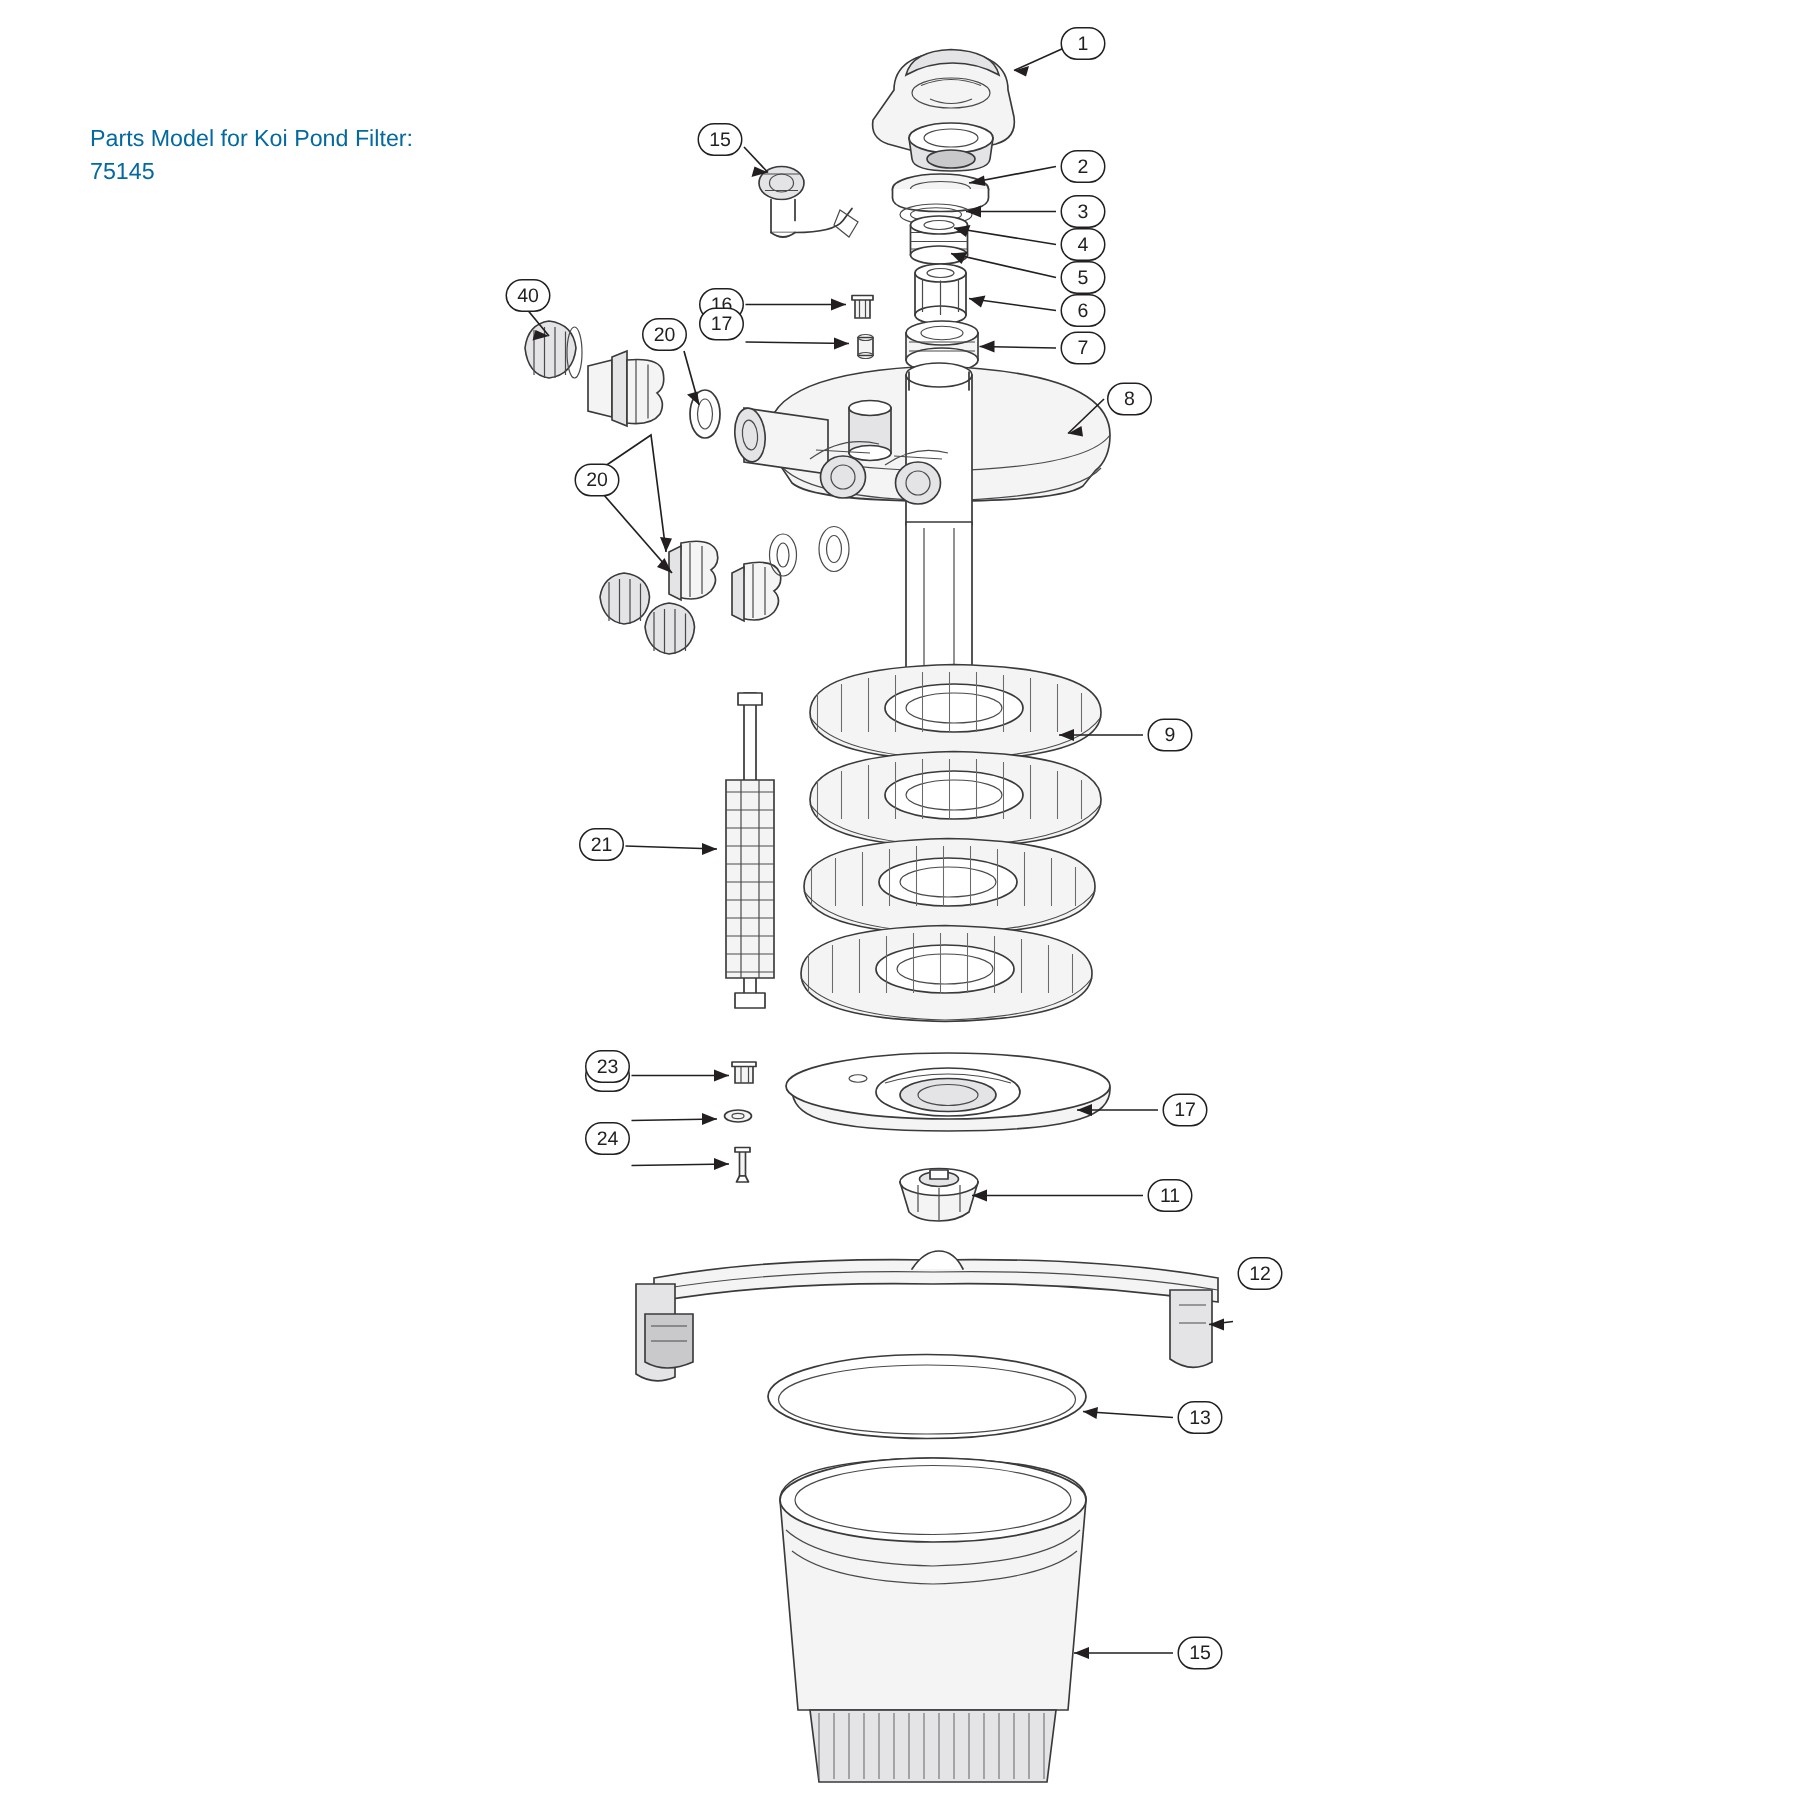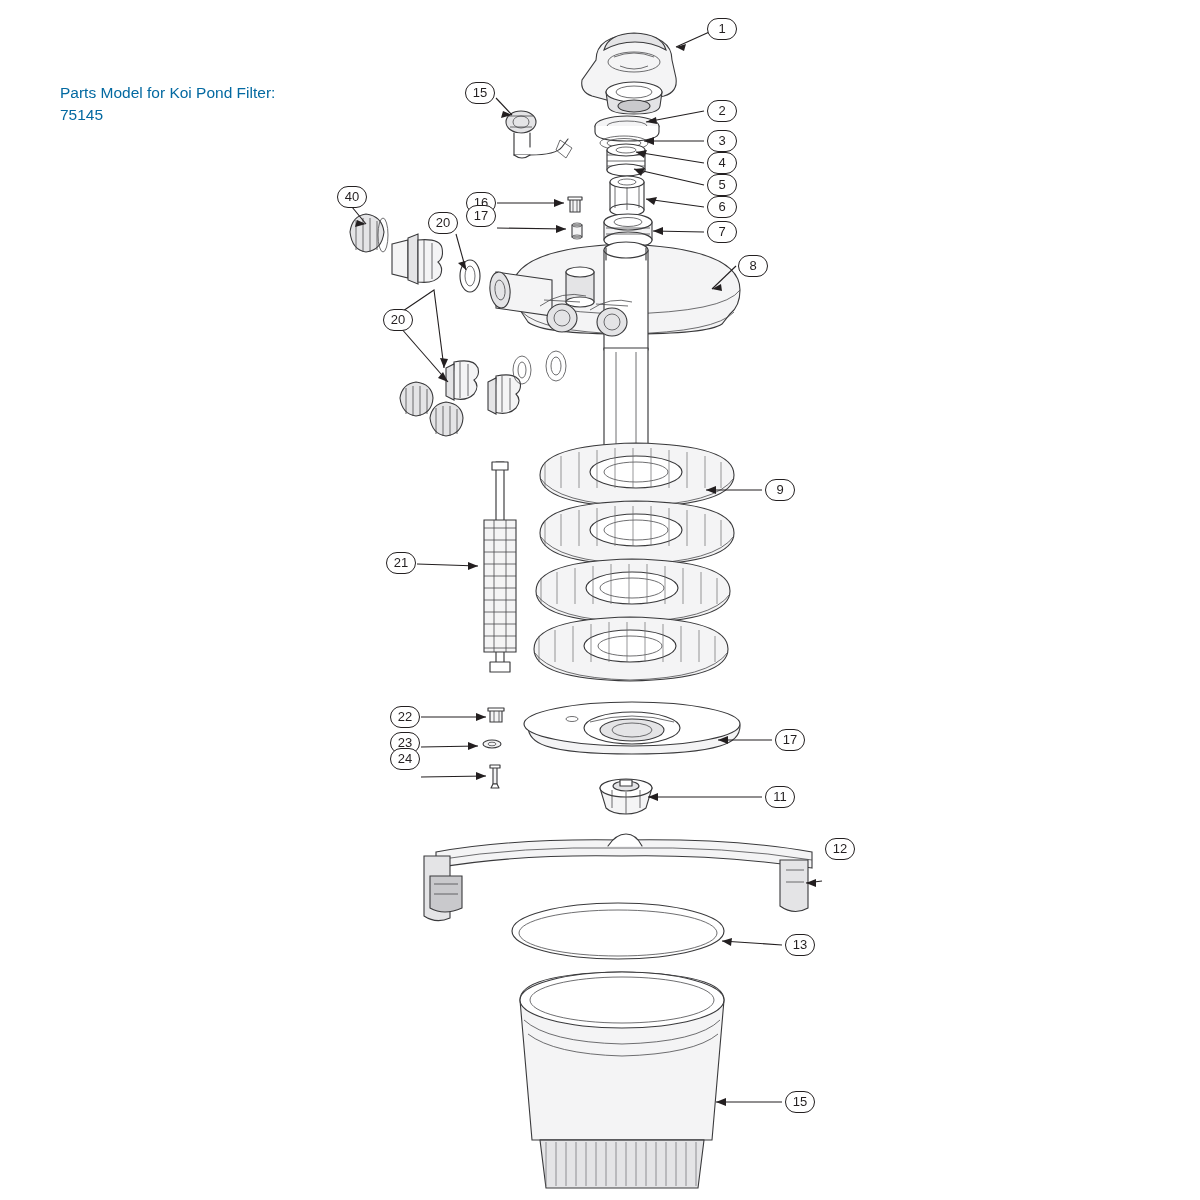--- a/index.html
+++ b/index.html
@@ -432,16 +432,16 @@
   <div class="callout" style="left:785px;top:934px">13</div>
   <div class="callout" style="left:785px;top:1091px">15</div>
   <div class="callout" style="left:465px;top:82px">15</div>
   <div class="callout" style="left:466px;top:192px">16</div>
   <div class="callout" style="left:466px;top:205px">17</div>
   <div class="callout" style="left:428px;top:212px">20</div>
   <div class="callout" style="left:383px;top:309px">20</div>
   <div class="callout" style="left:337px;top:186px">40</div>
   <div class="callout" style="left:386px;top:552px">21</div>
   <div class="callout" style="left:390px;top:706px">22</div>
-  <div class="callout" style="left:390px;top:732px">23</div>
+  <div class="callout" style="left:390px;top:700px">23</div>
   <div class="callout" style="left:390px;top:748px">24</div>
 
 </div>
 
 </body></html>

